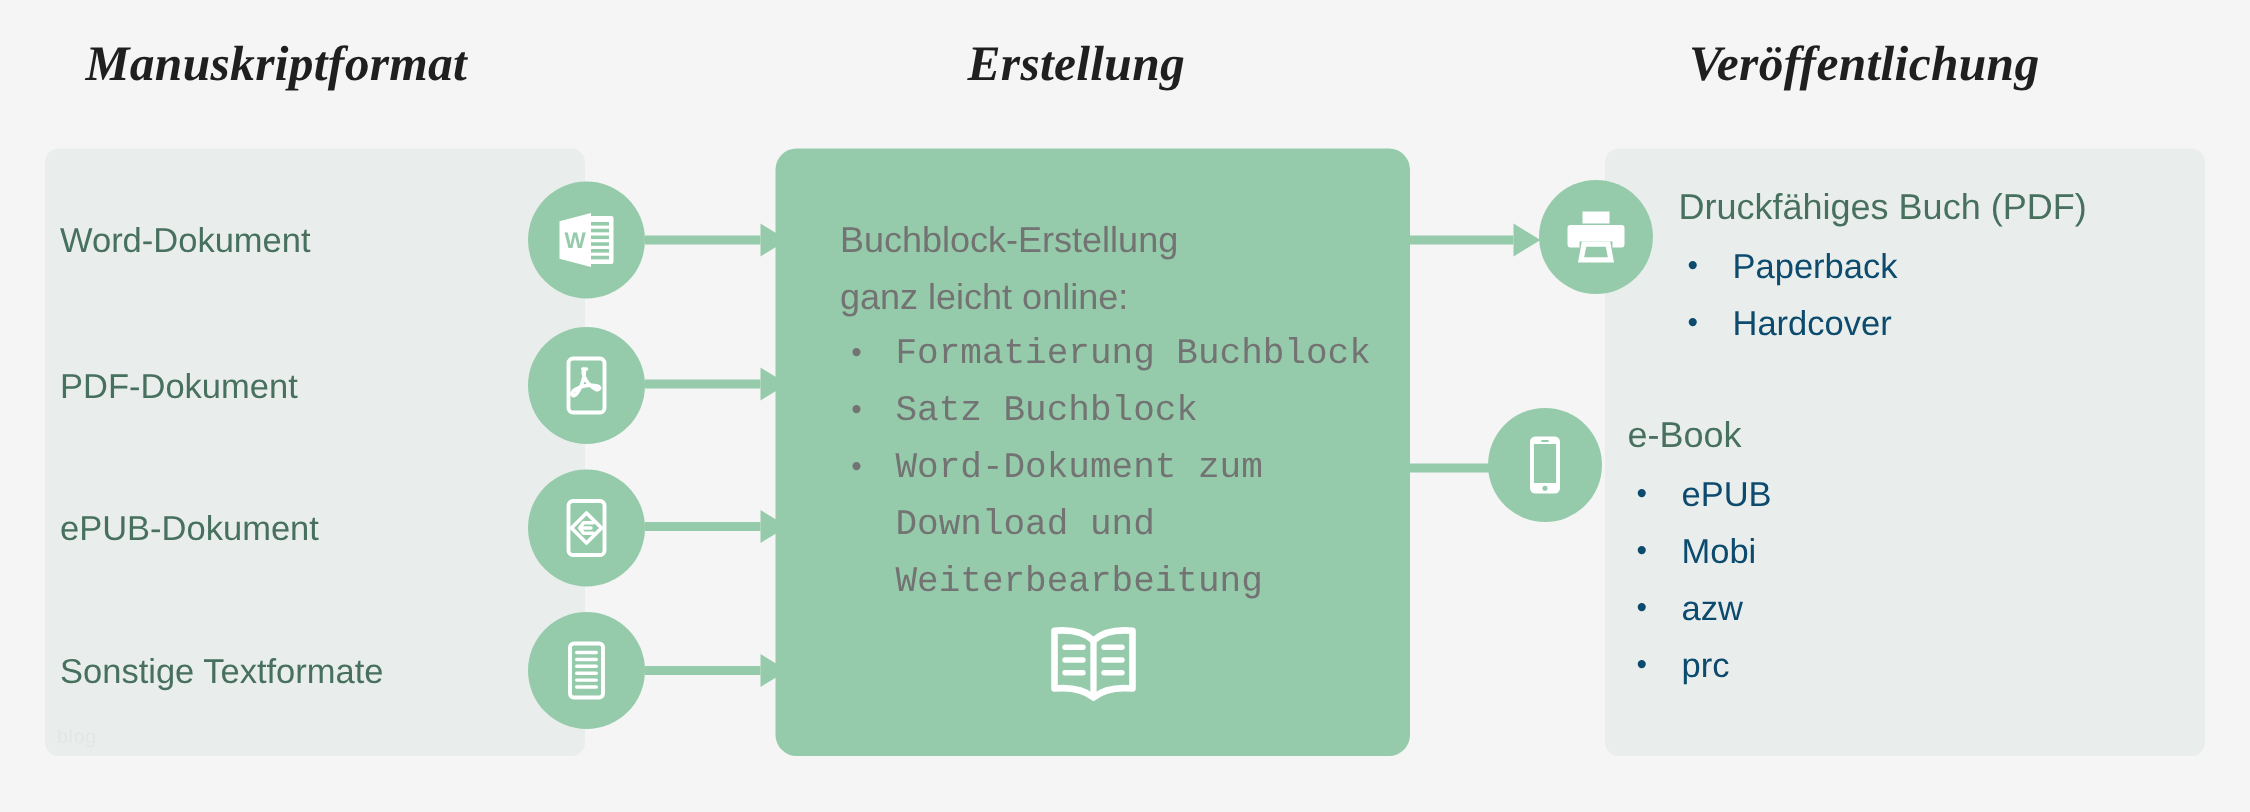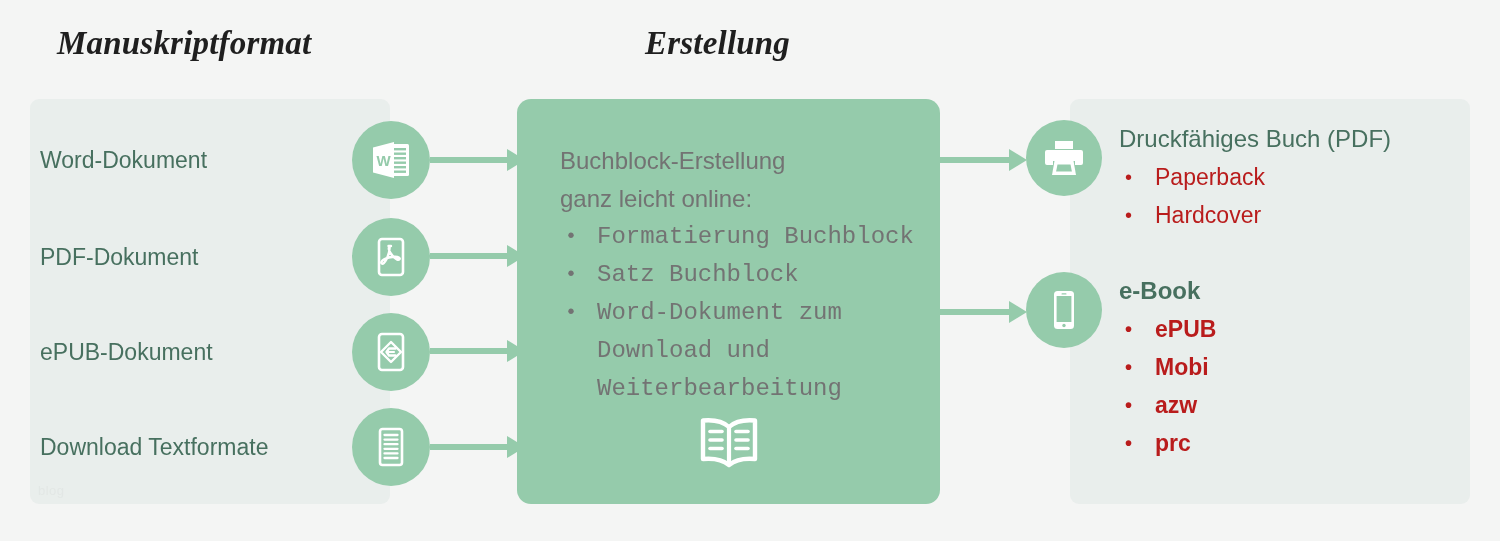--- a/index.html
+++ b/index.html
@@ -154,35 +154,35 @@
     justify-content: center;
   }
 
   
   .out-group {
     position: absolute;
     display: flex;
     align-items: flex-start;
   }
   #out-group-0 { left: 1026px; top: 120px; }
-  #out-group-1 { left: 1026px; top: 272px; font-weight: bold; }
+  #out-group-1 { left: 992px; top: 272px; }
 
   .out-body { margin-left: 17px; padding-top: 7px; }
   .out-title {
     font-size: 24px;
     color: #47705f;
     line-height: 1;
     white-space: nowrap;
   }
   .out-list { margin: 0; padding: 0; list-style: none; }
   .out-list li {
     position: relative;
     padding-left: 36px;
     font-size: 23px;
-    color: #b91c1c;
+    color: #0c4a6e;
     line-height: 38px;
     white-space: nowrap;
   }
   .out-list li::before {
     content: "\2022";
     position: absolute;
     left: 6px;
     top: 0;
     font-size: 20px;
   }
@@ -204,20 +204,21 @@
 </head>
 <body>
 
 <div class="stage">
 
   <div class="panel" id="panel-left"></div>
   <div class="panel" id="panel-right"></div>
 
   <div class="col-heading" id="heading-left">Manuskriptformat</div>
   <div class="col-heading" id="heading-center">Erstellung</div>
+  <div class="col-heading" id="heading-right">Veröffentlichung</div>
 
   <div class="src-row" id="src-row-0">
     <span class="src-label">Word-Dokument</span>
     <span class="icon-circle">
       <svg width="46" height="46" viewBox="0 0 46 46" aria-hidden="true">
         <rect x="22" y="7" width="19" height="32" rx="1.5" fill="#ffffff"></rect>
         <g fill="#95cbab">
           <rect x="25" y="11" width="13" height="2.4"></rect>
           <rect x="25" y="15.5" width="13" height="2.4"></rect>
           <rect x="25" y="20" width="13" height="2.4"></rect>
@@ -247,21 +248,21 @@
       <svg width="46" height="46" viewBox="0 0 46 46" aria-hidden="true">
         <rect x="11" y="5" width="24" height="36" rx="3" fill="none" stroke="#ffffff" stroke-width="2.6"></rect>
         <path d="M23 13 L33 23 L23 33 L13 23 Z" fill="none" stroke="#ffffff" stroke-width="2.4" stroke-linejoin="round"></path>
         <path d="M27.5 19.5 L21 19.5 L18.5 23 L21 26.5 L27.5 26.5" fill="none" stroke="#ffffff" stroke-width="2.4" stroke-linejoin="round" stroke-linecap="round"></path>
         <path d="M20.5 23 L26 23" fill="none" stroke="#ffffff" stroke-width="2.2" stroke-linecap="round"></path>
       </svg>
     </span>
   </div>
 
   <div class="src-row" id="src-row-3">
-    <span class="src-label">Download Textformate</span>
+    <span class="src-label">Sonstige Textformate</span>
     <span class="icon-circle">
       <svg width="46" height="46" viewBox="0 0 46 46" aria-hidden="true">
         <rect x="12" y="5" width="22" height="36" rx="2.5" fill="none" stroke="#ffffff" stroke-width="2.6"></rect>
         <g stroke="#ffffff" stroke-width="2.3" stroke-linecap="round">
           <line x1="16.5" y1="11" x2="29.5" y2="11"></line>
           <line x1="16.5" y1="15.6" x2="29.5" y2="15.6"></line>
           <line x1="16.5" y1="20.2" x2="29.5" y2="20.2"></line>
           <line x1="16.5" y1="24.8" x2="29.5" y2="24.8"></line>
           <line x1="16.5" y1="29.4" x2="29.5" y2="29.4"></line>
           <line x1="16.5" y1="34" x2="29.5" y2="34"></line>

